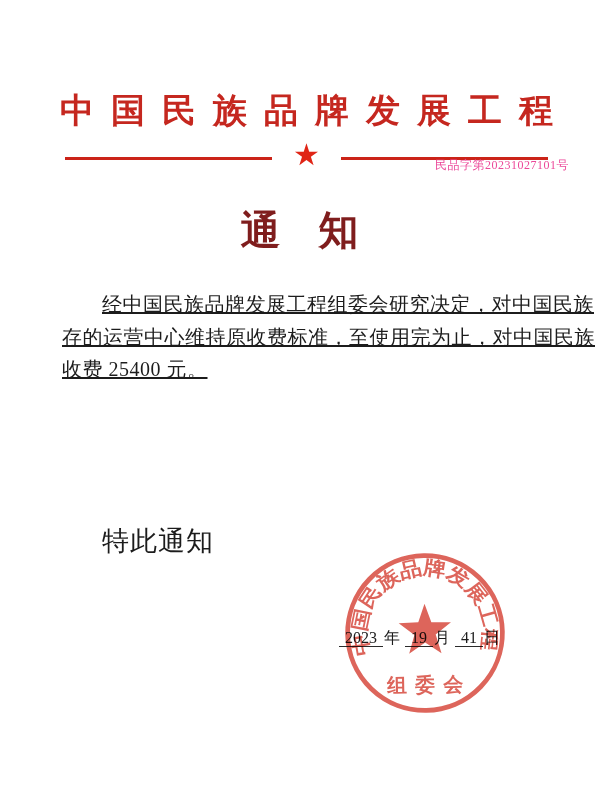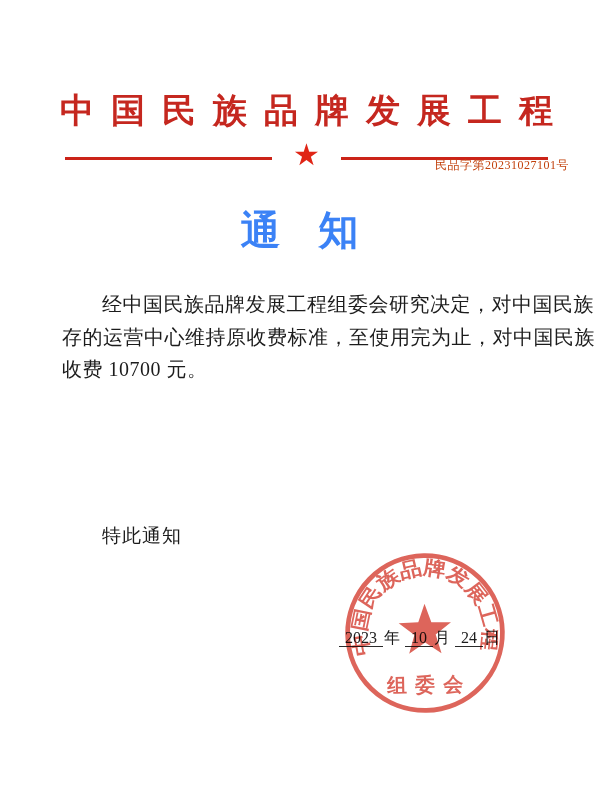--- a/index.html
+++ b/index.html
@@ -21,35 +21,35 @@
   .rule-line { height:3px; background:#cb2318; }
   .rule-left  { width:207px; }
   .rule-right { flex:1; }
   .rule-star {
     width:69px; text-align:center; color:#e02516; font-size:30px;
     line-height:1; margin-top:-6px;
     font-family:"DejaVu Sans","Liberation Sans",sans-serif;
   }
   .doc-number {
     position:absolute; top:157px; right:44px;
-    font-size:12px; color:#c2410c; letter-spacing:0.5px;
+    font-size:12px; color:#ec4899; letter-spacing:0.5px;
   }
   .notice-title {
     position:absolute; top:203px; left:0; right:0; text-align:center;
-    font-size:40px; font-weight:bold; color:#3b82f6;
+    font-size:40px; font-weight:bold; color:#7f1d1d;
     letter-spacing:14px; 
   }
   .body {
     position:absolute; top:288px; left:62px; width:492px;
     font-size:20px; line-height:32.5px; letter-spacing:0.5px;
   }
-  .body-line { white-space:nowrap; }
+  .body-line { white-space:nowrap;text-decoration:underline; }
   .body-line.indent { padding-left:40px; }
   .closing {
-    position:absolute; top:523px; left:102px; font-size:19px; letter-spacing:1px;
+    position:absolute; top:523px; left:102px; font-size:27px; letter-spacing:1px;
   }
   .sign-org {
     position:absolute; top:596px; right:100px;
     font-size:16px; letter-spacing:0.5px; z-index:1;
   }
   .sign-date {
     position:absolute; top:628px; right:112px;
     font-size:16px; z-index:1; white-space:nowrap;
   }
   .sign-date .num { border-bottom:1.5px solid #2a2a2a; padding:0 6px; }
@@ -75,30 +75,30 @@
     <div class="rule-line rule-right"></div>
   </div>
 
   <div class="doc-number">民品字第20231027101号</div>
 
   <div class="notice-title">通 知</div>
 
   <div class="body">
     <div class="body-line indent">经中国民族品牌发展工程组委会研究决定，对中国民族</div>
     <div class="body-line">存的运营中心维持原收费标准，至使用完为止，对中国民族</div>
-    <div class="body-line">收费 10700 元。</div>
+    <div class="body-line">收费 25400 元。</div>
   </div>
 
   <div class="closing">特此通知</div>
 
 
   <div class="sign-date">
     <span class="num">2023</span><span class="unit">年</span>
-    <span class="num">10</span><span class="unit">月</span>
-    <span class="num">24</span><span class="unit">日</span>
+    <span class="num">19</span><span class="unit">月</span>
+    <span class="num">41</span><span class="unit">日</span>
   </div>
 
   <svg class="stamp" viewBox="0 0 200 200" aria-hidden="true">
     <defs>
       <path id="seal-arc" d="M 36.1 123.3 A 68 68 0 1 1 163.9 123.3" fill="none"></path>
     </defs>
     <circle cx="100" cy="100" r="90" fill="none" stroke="#d3392c" stroke-width="5.5"></circle>
     <text font-size="23" font-weight="bold" fill="#d3392c">
       <textPath href="#seal-arc" startOffset="0" textLength="258" lengthAdjust="spacingAndGlyphs">中国民族品牌发展工程</textPath>
     </text>

